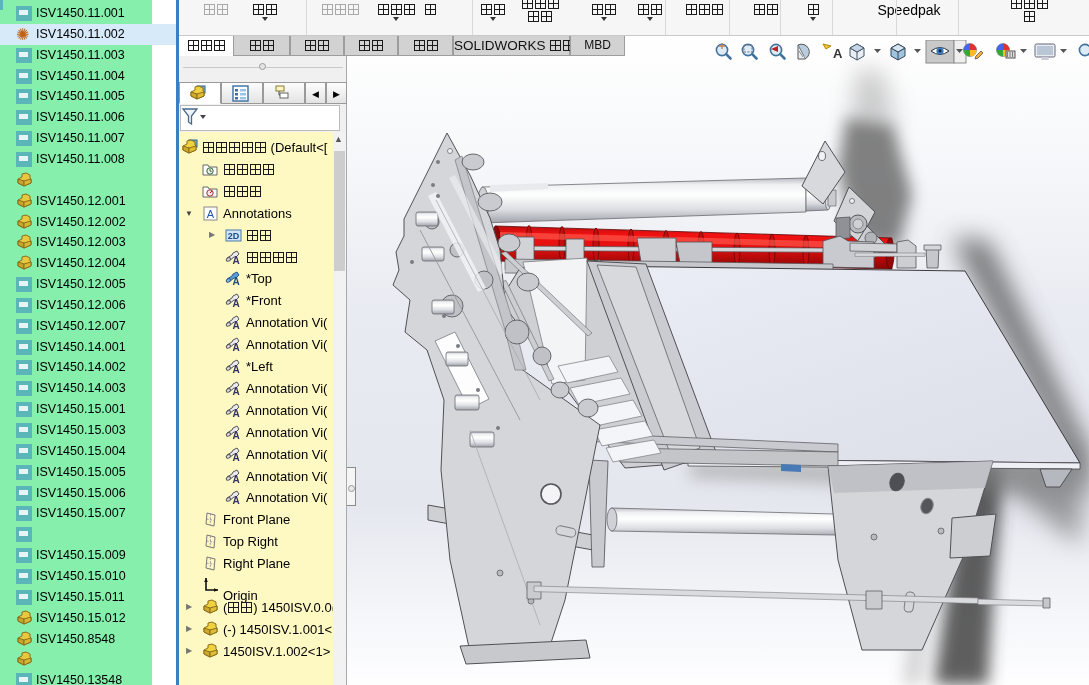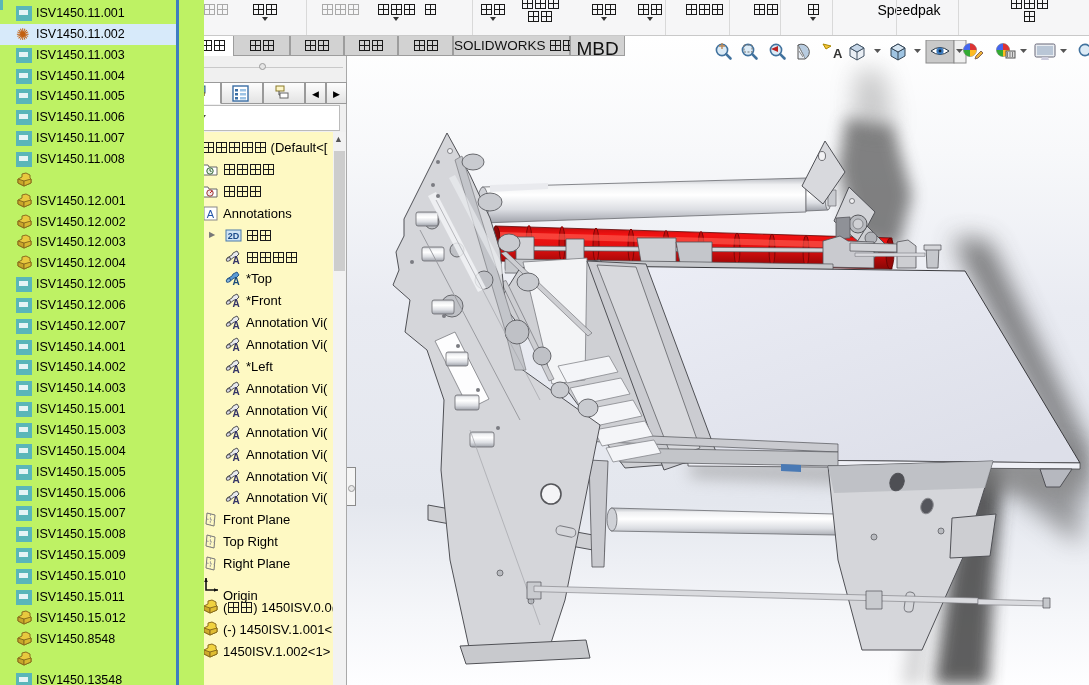--- a/index.html
+++ b/index.html
@@ -1,21 +1,21 @@
 <!DOCTYPE html>
 <html><head><meta charset="utf-8"><style>
 *{margin:0;padding:0;box-sizing:border-box}
 html,body{width:1089px;height:685px;overflow:hidden;font-family:"Liberation Sans",sans-serif;background:#fff}
 #app{position:relative;width:1089px;height:685px}
 
 .cj{display:inline-block;width:11px;height:11px;border:1px solid #1a1a1a;vertical-align:-1px;margin:0 1px;
 background:linear-gradient(#1a1a1a,#1a1a1a) 50% 50%/11px 1px no-repeat,linear-gradient(#1a1a1a,#1a1a1a) 50% 50%/1px 11px no-repeat}
 .cj.g{border-color:#a9a9a9;background:linear-gradient(#a9a9a9,#a9a9a9) 50% 50%/11px 1px no-repeat,linear-gradient(#a9a9a9,#a9a9a9) 50% 50%/1px 11px no-repeat}
 
-#sidebar{position:absolute;left:0;top:0;width:204px;height:685px;background:#bef264;z-index:5}
+#sidebar{position:absolute;left:0;top:0;width:152px;height:685px;background:#86efac;z-index:5}
 .srow{position:absolute;left:0;width:176px;height:21px;font-size:12.5px;color:#000;white-space:nowrap}
 .srow .lbl{position:absolute;left:36px;top:3px}
 .sic{position:absolute;left:16px;top:2px;width:16px;height:15px;background:#5ab6b9}
 .sel{position:absolute;left:0;width:176px;height:21px;background:#d7eafa}
 
 #ribbon{position:absolute;left:179px;top:0;width:910px;height:36px;background:#f6f6f7;border-bottom:1px solid #c9c9c9;z-index:4}
 .rlbl{position:absolute;top:2px;font-size:13px;color:#222;white-space:nowrap;text-align:center}
 .rarr{position:absolute;top:17px;width:0;height:0;border-left:3.5px solid transparent;border-right:3.5px solid transparent;border-top:4px solid #333}
 .rsep{position:absolute;top:0;width:1px;height:35px;background:#d9d9d9}
 #blueline{position:absolute;left:176px;top:0;width:3px;height:685px;background:#3e7ec0;z-index:6}
@@ -400,23 +400,20 @@
       </div>
       <div class="sic" style="top:506px">
         <div style="position:absolute;left:3px;top:4px;width:9px;height:5px;background:rgba(255,255,255,.85)"></div>
       </div>
       <div class="srow" style="top:503px">
         <span class="lbl">ISV1450.15.007</span>
       </div>
       <div class="sic" style="top:527px">
         <div style="position:absolute;left:3px;top:4px;width:9px;height:5px;background:rgba(255,255,255,.85)"></div>
       </div>
-      <div class="srow" style="top:524px">
-        <span class="lbl">ISV1450.15.008</span>
-      </div>
       <div class="sic" style="top:548px">
         <div style="position:absolute;left:3px;top:4px;width:9px;height:5px;background:rgba(255,255,255,.85)"></div>
       </div>
       <div class="srow" style="top:545px">
         <span class="lbl">ISV1450.15.009</span>
       </div>
       <div class="sic" style="top:569px">
         <div style="position:absolute;left:3px;top:4px;width:9px;height:5px;background:rgba(255,255,255,.85)"></div>
       </div>
       <div class="srow" style="top:566px">
@@ -486,21 +483,21 @@
       <div class="rsep" style="left:717px"></div>
       <div class="rsep" style="left:779px"></div>
     </div>
 <div id="tabs">
       <div class="tab act" style="left:0px;width:54px"><span class="cj"></span><span class="cj"></span><span class="cj"></span></div>
 <div class="tab" style="left:54px;width:57px"><span class="cj"></span><span class="cj"></span></div>
 <div class="tab" style="left:111px;width:54px"><span class="cj"></span><span class="cj"></span></div>
 <div class="tab" style="left:165px;width:54px"><span class="cj"></span><span class="cj"></span></div>
 <div class="tab" style="left:219px;width:55px"><span class="cj"></span><span class="cj"></span></div>
 <div class="tab" style="left:274px;width:117px;font-size:13.5px">SOLIDWORKS <span class="cj"></span><span class="cj"></span></div>
-<div class="tab" style="left:391px;width:55px;font-size:19px">MBD</div>
+<div class="tab" style="left:391px;width:55px;font-size:12px">MBD</div>
     </div>
 <div id="panel">
  <div style="position:absolute;left:4px;top:11px;width:160px;height:1px;background:#c9c9c9"></div>
  <div style="position:absolute;left:80px;top:7px;width:7px;height:7px;border:1px solid #9a9a9a;border-radius:50%;background:#e5e5e5"></div>
  <div id="ptabs">
         <div class="ptab act" style="left:0;width:42px">
           <span style="position:absolute;left:9px;top:2px"><svg width="17" height="17" viewBox="0 0 17 17">
               <rect x="8" y="1" width="8" height="7" fill="#7ab3d4" stroke="#33607f"></rect>
               <path d="M2 7 L6 5 L6 2 L10 1 L14 3 L14 6 L15 7 L15 11 L8 14 L2 11 Z" fill="#f0d23f" stroke="#8a6d1d"></path>
               <path d="M2 7 L8 9 L8 14 L2 11 Z" fill="#cfa92b" stroke="#8a6d1d"></path>

